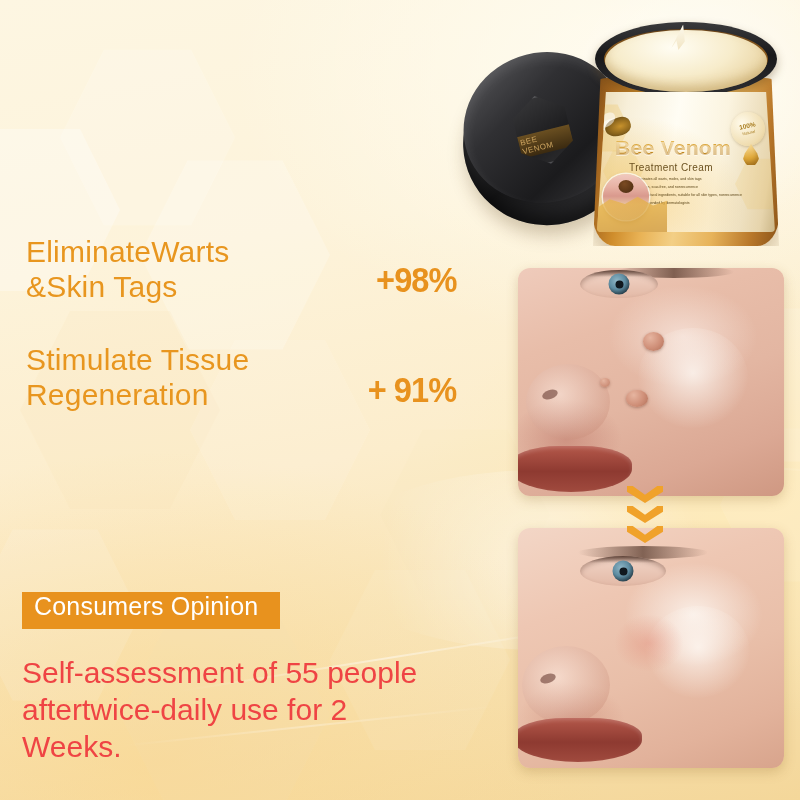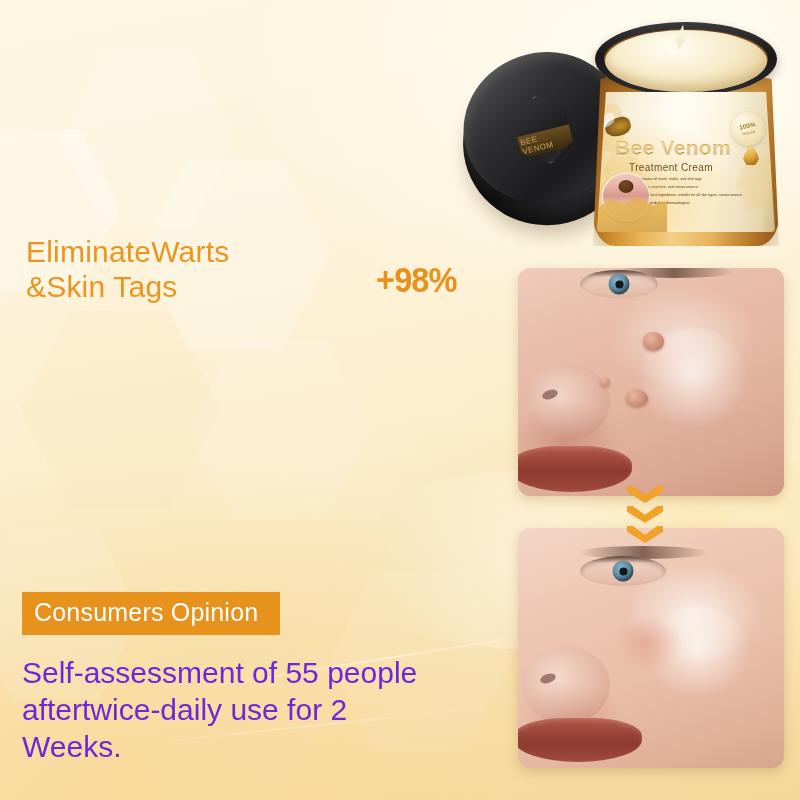--- a/index.html
+++ b/index.html
@@ -61,26 +61,26 @@
     padding-bottom:2px;
     transform:scaleX(.93); transform-origin:right bottom;
   }
   .r1 .stat-value { padding-bottom:4px; }
   .r2 { margin-bottom:38px; }
 
   
   .banner {
     position:absolute; left:22px; top:592px; z-index:5;
     background:#E8921E; color:#fff;
-    font-size:25px; padding:6px 22px 8px 12px;
+    font-size:25px; padding:0 22px 8px 12px;
     letter-spacing:.2px;
   }
   .note {
     position:absolute; left:22px; top:655px; width:440px; z-index:5;
-    font-size:30px; line-height:1.23; color:#6d28d9; white-space:pre-line;
+    font-size:30px; line-height:1.23; color:#ef4444; white-space:pre-line;
   }
 
   
   .jar { position:absolute; left:455px; top:18px; width:345px; height:240px; z-index:6; }
 
   .lid {
     position:absolute; left:8px; top:42px; width:170px; height:165px;
     border-radius:50%;
     background:
       linear-gradient(145deg,#4a4a4c 0%,#2b2b2d 22%,#161617 48%,#242426 72%,#3d3d3f 100%);
@@ -370,20 +370,25 @@
     </div>
   </div>
 </div>
 
 <div class="stats">
   <div class="stat-row r1">
     <div class="stat-label">EliminateWarts
 &amp;Skin Tags</div>
     <div class="stat-value">+98%</div>
   </div>
+  <div class="stat-row r3">
+    <div class="stat-label">Stimulate Tissue
+Regeneration</div>
+    <div class="stat-value">+ 91%</div>
+  </div>
 </div>
 
 <div class="photo before">
   <div class="skin-bg"></div>
   <div class="brow" style="left:96px;top:-2px;width:120px;height:12px;"></div>
   <div class="eye" style="left:62px;top:2px;width:78px;height:28px;">
     <div class="lash"></div>
     <div class="iris"></div>
   </div>
   <div class="patch" style="left:120px;top:60px;width:110px;height:100px;"></div>

